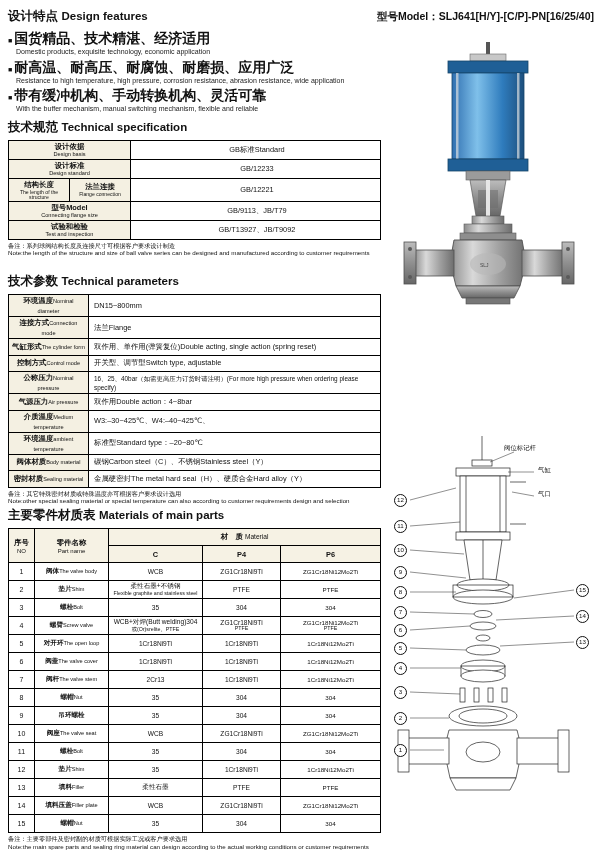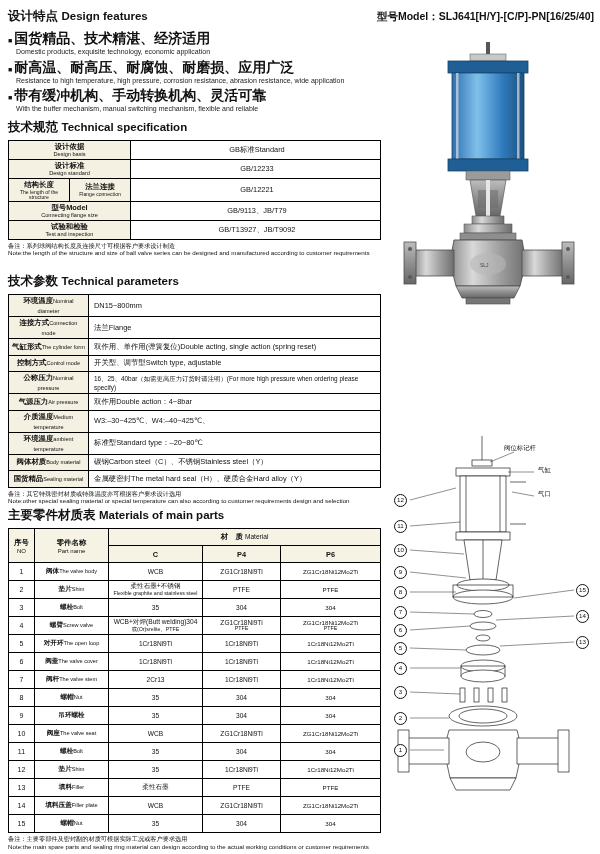--- a/index.html
+++ b/index.html
@@ -207,21 +207,21 @@
         </tr>
         <tr>
           <td class="lbl"><span>环境温度</span><small>ambient temperature</small></td>
           <td class="val">标准型Standard type：–20~80℃</td>
         </tr>
         <tr>
           <td class="lbl"><span>阀体材质</span><small>Body material</small></td>
           <td class="val">碳钢Carbon steel（C）、不锈钢Stainless steel（Y）</td>
         </tr>
         <tr>
-          <td class="lbl"><span>国货精品</span><small>Sealing material</small></td>
+          <td class="lbl"><span>密封材质</span><small>Sealing material</small></td>
           <td class="val">金属硬密封The metal hard seal（H）、硬质合金Hard alloy（Y）</td>
         </tr>
       </tbody>
     </table>
 
     <div class="note">
       <div>备注：其它特殊密封材质或特殊温度亦可根据客户要求设计选用</div>
       <div>Note:other special sealing material or special temperature can also according to customer requirements design and selection</div>
     </div>
 

